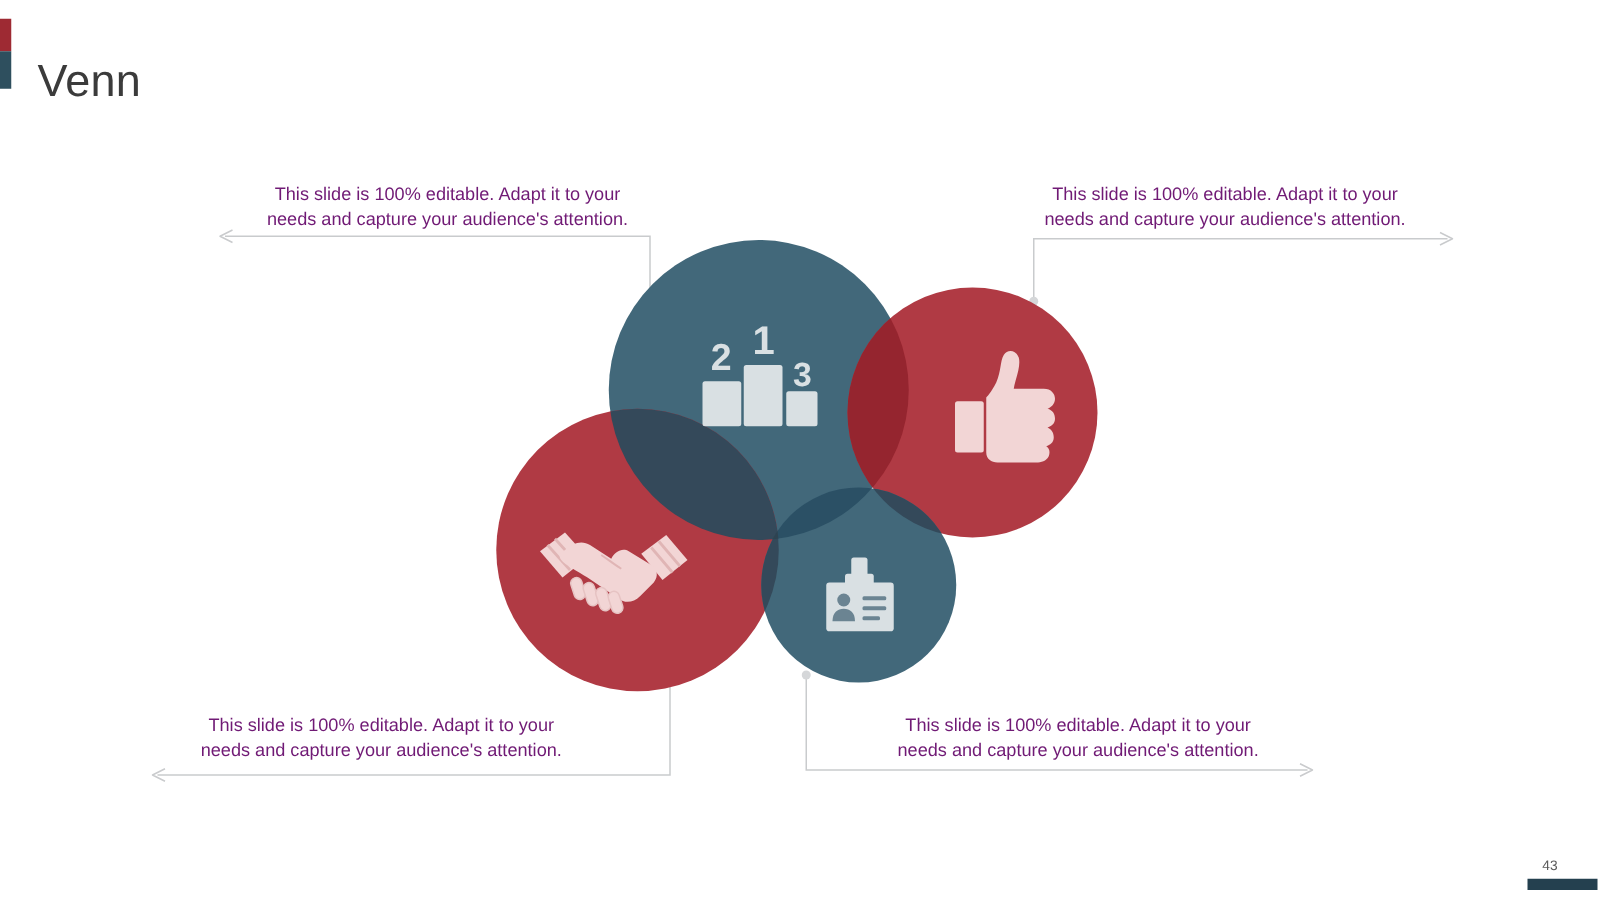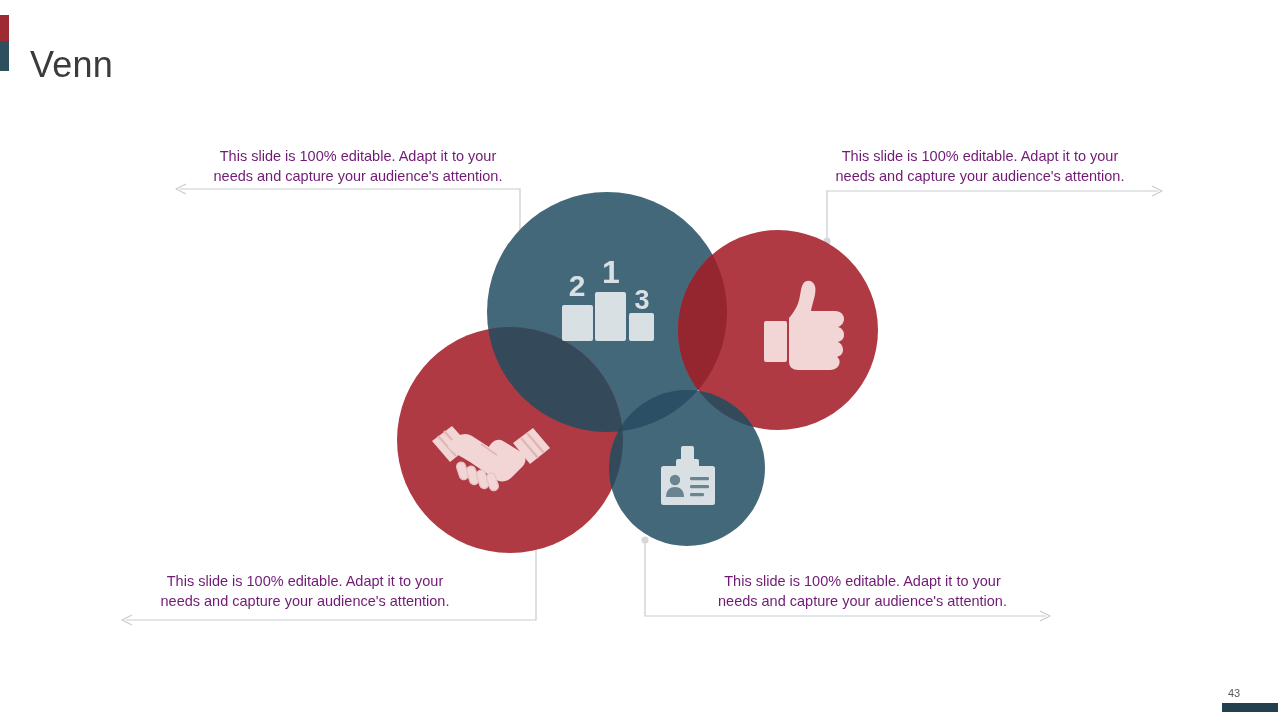--- a/index.html
+++ b/index.html
@@ -70,21 +70,21 @@
   #callout-text-bl { left: 125px; top: 571px; width: 360px; }
   #callout-text-br { left: 685px; top: 571px; width: 355px; }
 
   
   #page-number {
     position: absolute;
     right: 28px;
     bottom: 21px;
     font-size: 11px;
     color: #5a5a5a;
-    text-align: left;
+    text-align: center;
     width: 24px;
   }
   #page-number-bar {
     position: absolute;
     right: 2px;
     bottom: 8px;
     width: 56px;
     height: 9px;
     background: #24404f;
   }

